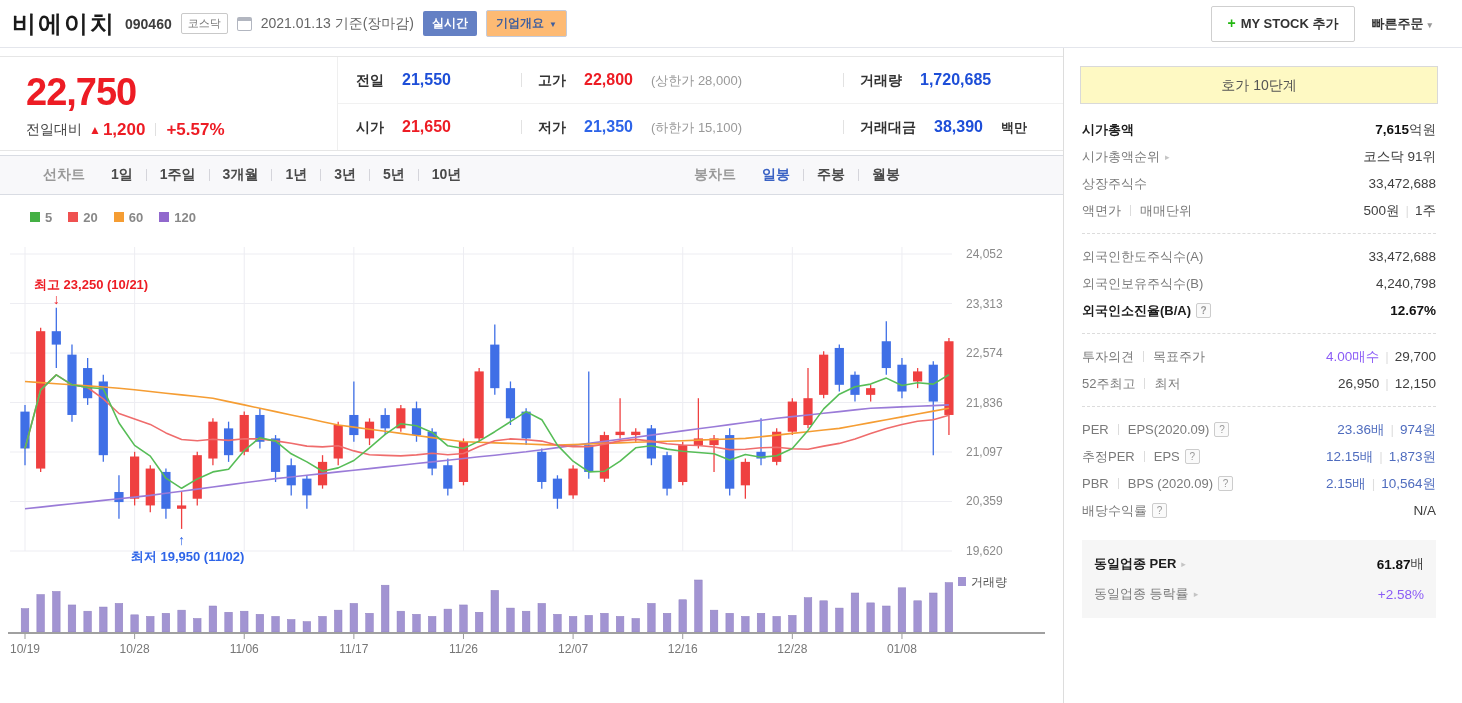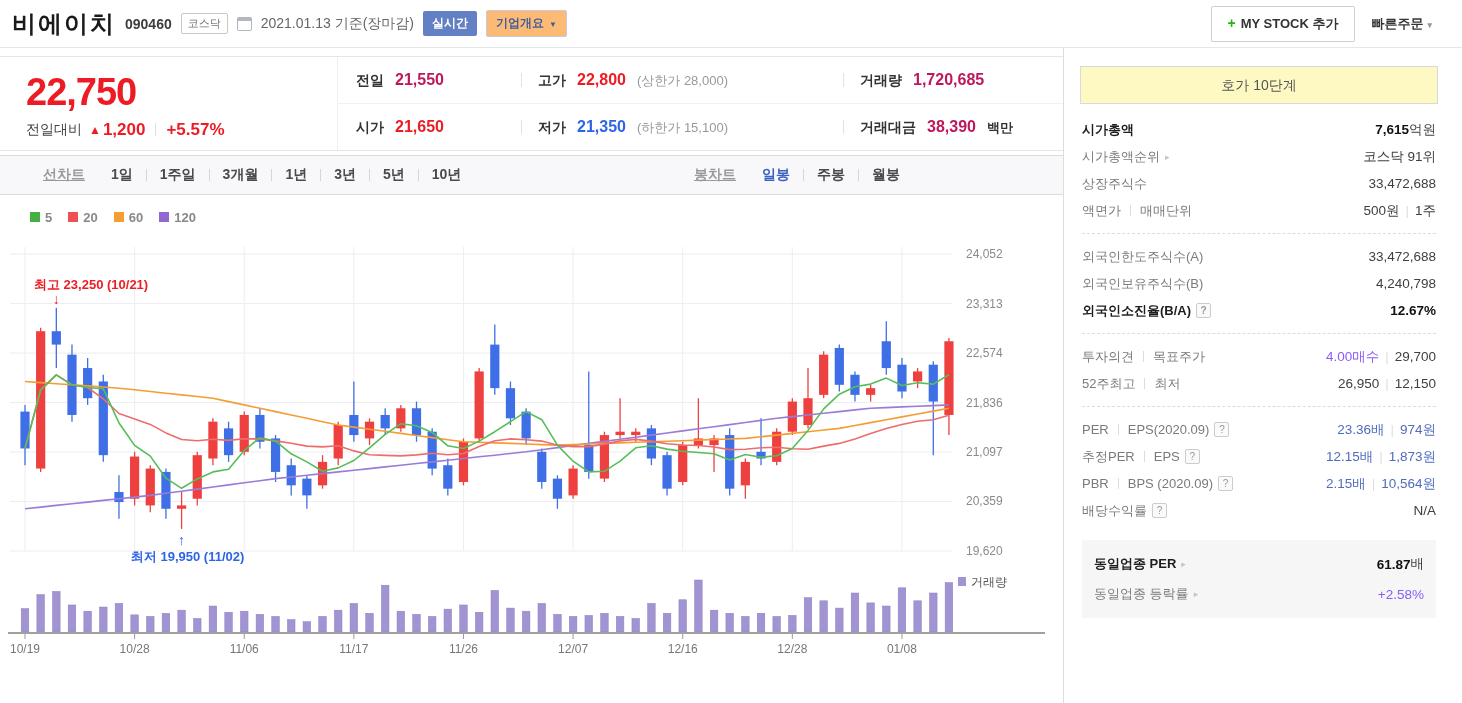--- a/index.html
+++ b/index.html
@@ -31,35 +31,35 @@
   .quote-box { margin-top:8px; border-top:1px solid #e6e6e6; border-bottom:1px solid #e6e6e6; display:flex; height:95px; }
   .quote-main { width:338px; border-right:1px solid #efefef; padding:16px 0 0 26px; }
   .price { font-size:38px; font-weight:bold; color:#ed1c24; letter-spacing:-1px; line-height:1.05; }
   .change-line { margin-top:7px; font-size:14px; color:#444; display:flex; align-items:center; }
   .change-line .arrow-up { color:#ed1c24; font-size:12px; margin:0 2px 0 7px; }
   .change-line .chg, .change-line .pct { color:#ed1c24; font-size:17px; font-weight:bold; }
   .change-line .csep { width:1px; height:13px; background:#e0e0e0; margin:0 10px; }
   .quote-details { flex:1; display:flex; flex-direction:column; }
   .q-row { flex:1; display:flex; align-items:center; padding-left:18px; }
   .q-row + .q-row { border-top:1px solid #f1f1f1; }
-  .q-group { display:flex; align-items:baseline; gap:11px; }
+  .q-group { display:flex; align-items:baseline; gap:18px; }
   .q-g1 { width:165px; } .q-g2 { width:305px; } .q-g3 { flex:1; }
   .q-vsep { width:1px; height:14px; background:#e2e2e2; align-self:center; margin-right:16px; }
   .q-label { font-size:14px; font-weight:bold; color:#333; }
-  .q-value { font-size:16px; font-weight:bold; color:#be185d; }
+  .q-value { font-size:16px; font-weight:bold; color:#1d4ed8; }
   .q-value.red { color:#ed1c24; } .q-value.blue { color:#2d64e8; }
   .q-extra { font-size:13px; color:#999; }
   .q-suffix { font-size:13px; color:#333; font-weight:bold; }
 
   
   .chart-toolbar { margin-top:4px; height:40px; background:#f8f8fa; border-top:1px solid #d9dce3; border-bottom:1px solid #d9dce3; display:flex; align-items:center; font-size:14px; }
   .tb-left { display:flex; align-items:center; padding-left:30px; }
   .tb-right { margin-left:auto; margin-right:150px; display:flex; align-items:center; }
   .tb-item { padding:0 13px; font-weight:bold; color:#4a4a4a; cursor:pointer; }
-  .tb-item.muted { color:#999;text-decoration:underline; }
+  .tb-item.muted { color:#999; }
   .tb-item.active { color:#3a62c4; }
   .tb-sep { width:1px; height:12px; background:#d5d5db; }
 
   
   .chart-area { padding-top:12px; }
   .ma-legend { display:flex; gap:16px; padding-left:30px; height:20px; align-items:center; font-size:13px; font-weight:bold; color:#888; }
   .ma-legend .item { display:flex; align-items:center; gap:5px; }
   .ma-legend .sw { width:10px; height:10px; display:inline-block; }
   #chart-svg { display:block; }
 

